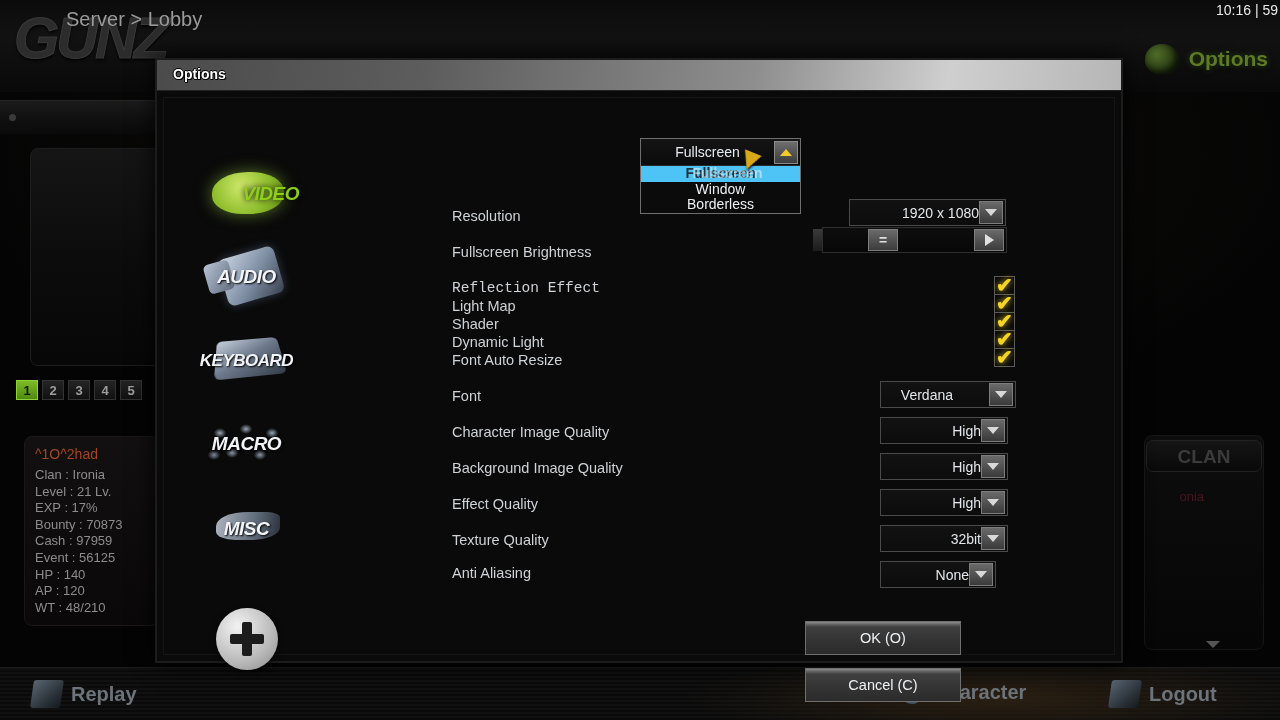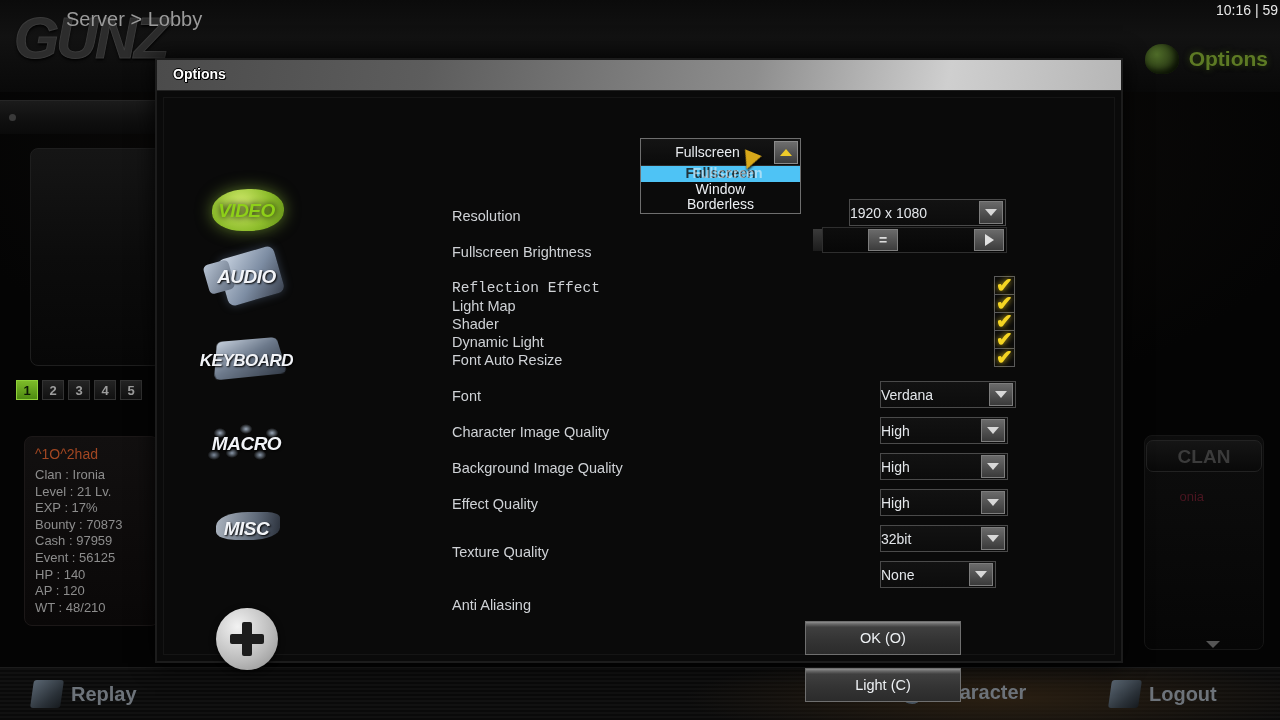--- a/index.html
+++ b/index.html
@@ -230,21 +230,21 @@
     position:absolute; font-size:14.5px; color:#cfd2d6;
     white-space:nowrap;
   }
   .field {
     position:absolute; height:27px;
     background:linear-gradient(180deg,#121212,#0c0c0c);
     border:1px solid #4a4a4a;
     display:flex; align-items:center;
   }
   .field .val {
-    flex:1; text-align:left; font-size:14px; color:#e3e6ea;
+    flex:1; text-align:right; font-size:14px; color:#e3e6ea;
   }
   .field .arrow-btn {
     width:24px; height:23px; margin-right:2px;
     background:linear-gradient(180deg,#6a6a6a,#3a3a3a);
     border:1px solid #7d7d7d;
     display:flex; align-items:center; justify-content:center;
   }
   .tri-down { width:0;height:0;border-left:6px solid transparent;border-right:6px solid transparent;border-top:7px solid #d8d8d8; }
   .tri-up-gold { width:0;height:0;border-left:6px solid transparent;border-right:6px solid transparent;border-bottom:7px solid #f0cc2a; }
 
@@ -403,21 +403,21 @@
   </div>
 
   <div class="dialog">
 
     <div class="dlg-title">
       <div class="t">Options</div>
     </div>
 
     <div class="dlg-body">
 
-      <div class="cat cat-video" style="top:82px;">
+      <div class="cat cat-video" style="top:65px;justify-content:flex-end;">
         <div class="glyph">
             <div class="blob"></div>
           </div>
         <div class="txt">VIDEO</div>
       </div>
 
       <div class="cat cat-audio" style="top:148px;">
         <div class="glyph">
             <div class="spk"></div>
             <div class="spk2"></div>
@@ -456,22 +456,22 @@
       <div class="lbl-txt" style="left:288px; top:182px;font-family:Liberation Mono, monospace;">Reflection Effect</div>
       <div class="lbl-txt" style="left:288px; top:200px;">Light Map</div>
       <div class="lbl-txt" style="left:288px; top:218px;">Shader</div>
       <div class="lbl-txt" style="left:288px; top:236px;">Dynamic Light</div>
       <div class="lbl-txt" style="left:288px; top:254px;">Font Auto Resize</div>
 
       <div class="lbl-txt" style="left:288px; top:290px;">Font</div>
       <div class="lbl-txt" style="left:288px; top:326px;">Character Image Quality</div>
       <div class="lbl-txt" style="left:288px; top:362px;">Background Image Quality</div>
       <div class="lbl-txt" style="left:288px; top:398px;">Effect Quality</div>
-      <div class="lbl-txt" style="left:288px; top:434px;margin-top:12px;">Texture Quality</div>
-      <div class="lbl-txt" style="left:288px; top:467px;margin-top:32px;">Anti Aliasing</div>
+      <div class="lbl-txt" style="left:288px; top:434px;">Texture Quality</div>
+      <div class="lbl-txt" style="left:288px; top:467px;">Anti Aliasing</div>
 
       <div class="field" style="left:685px; top:101px; width:157px;">
         <div class="val">1920 x 1080</div>
         <div class="arrow-btn">
             <div class="tri-down"></div>
           </div>
       </div>
 
       <div class="slider-lcap" style="left:649px; top:131px;"></div>
       <div class="slider" style="left:658px; top:129px;">
@@ -528,21 +528,21 @@
           </div>
       </div>
       <div class="field" style="left:716px; top:463px; width:116px;">
         <div class="val">None</div>
         <div class="arrow-btn">
             <div class="tri-down"></div>
           </div>
       </div>
 
       <div class="dlg-btn" style="top:523px;">OK (O)</div>
-      <div class="dlg-btn" style="top:570px;">Light (C)</div>
+      <div class="dlg-btn" style="top:570px;">Cancel (C)</div>
 
     </div>
   </div>
 
   <div class="dd-open">
     <div class="dd-head">
       <div class="val">Fullscreen</div>
       <div class="btn">
           <div class="tri-up-gold"></div>
         </div>

